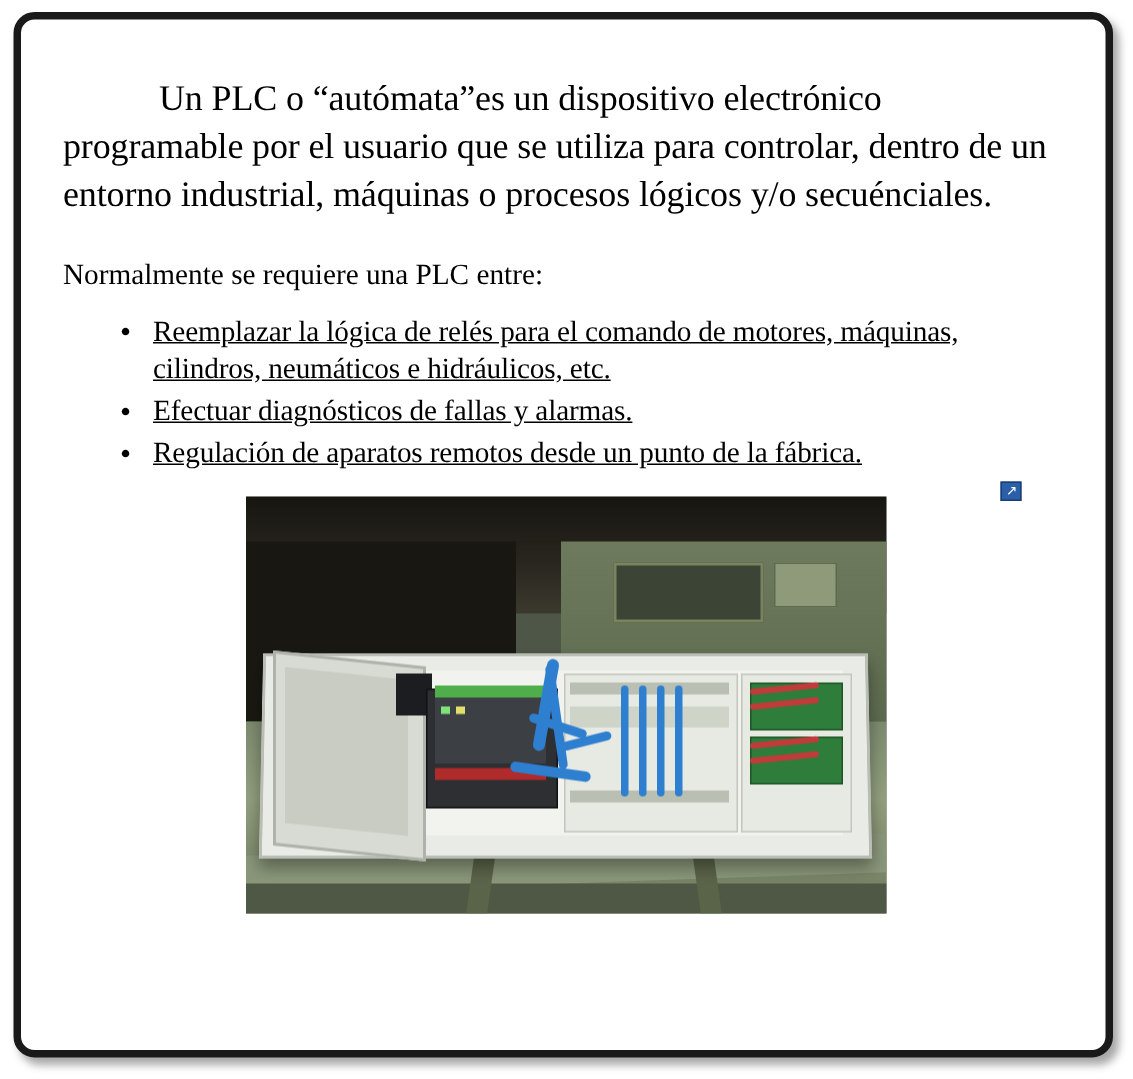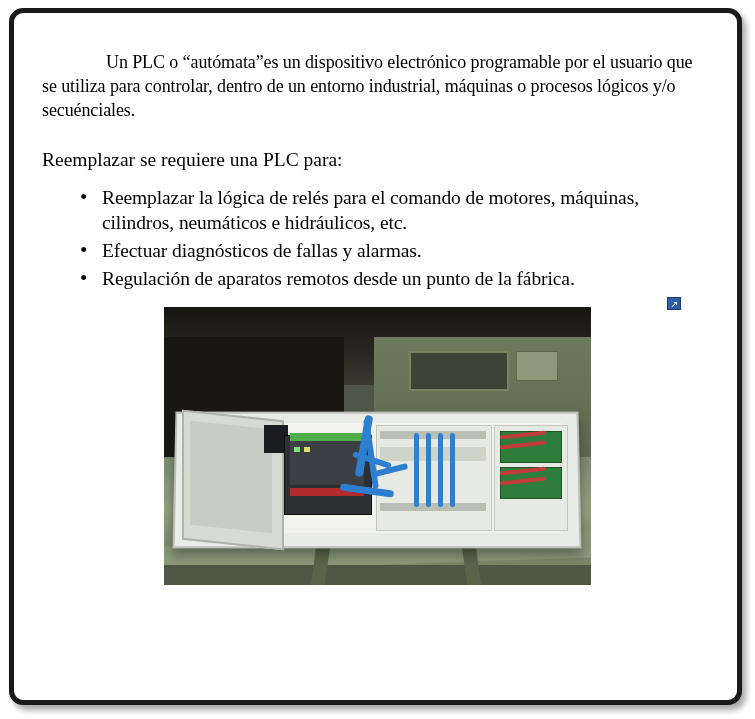--- a/index.html
+++ b/index.html
@@ -34,39 +34,40 @@
     box-shadow: 4px 5px 6px rgba(0,0,0,0.35);
   }
   .content {
     position: absolute;
     left: 28px;
     top: 38px;
     right: 28px;
     bottom: 10px;
   }
   .para {
-    font-size: 18px;
+    font-size: 24px;
     line-height: 1.33;
     text-align: left;
     margin: 0 0 6px 0;
     letter-spacing: -0.1px;
   }
   .para .indent {
     display: inline-block;
     width: 64px;
   }
   .para2 {
     font-size: 19.5px;
     line-height: 1.33;
     margin: 24px 0 10px 0;
   }
   ul.bullets {
     list-style: none;
     margin: 12px 0 13px 0;
     padding: 0;
+    text-decoration: underline;
   }
   ul.bullets li {
     position: relative;
     font-size: 19.5px;
     line-height: 1.3;
     padding-left: 60px;
     margin-bottom: 2.5px;
     letter-spacing: -0.1px;
   }
   ul.bullets li::before {
@@ -168,21 +169,21 @@
 </style>
 </head>
 <body>
 
 <div class="page">
   <div class="frame-outer">
     <div class="content">
 
       <p class="para"><span class="indent"></span><span>Un PLC o “autómata”es un dispositivo electrónico programable por el usuario que se utiliza para controlar, dentro de un entorno industrial, máquinas o procesos lógicos y/o secuénciales.</span></p>
 
-      <p class="para2">Reemplazar se requiere una PLC para:</p>
+      <p class="para2">Normalmente se requiere una PLC entre:</p>
 
       <ul class="bullets">
         <li>Reemplazar la lógica de relés para el comando de motores, máquinas, cilindros, neumáticos e hidráulicos, etc.</li>
         <li>Efectuar diagnósticos de fallas y alarmas.</li>
         <li>Regulación de aparatos remotos desde un punto de la fábrica.</li>
       </ul>
 
       <div class="figure-wrap">
 
         <div class="ext-icon">

